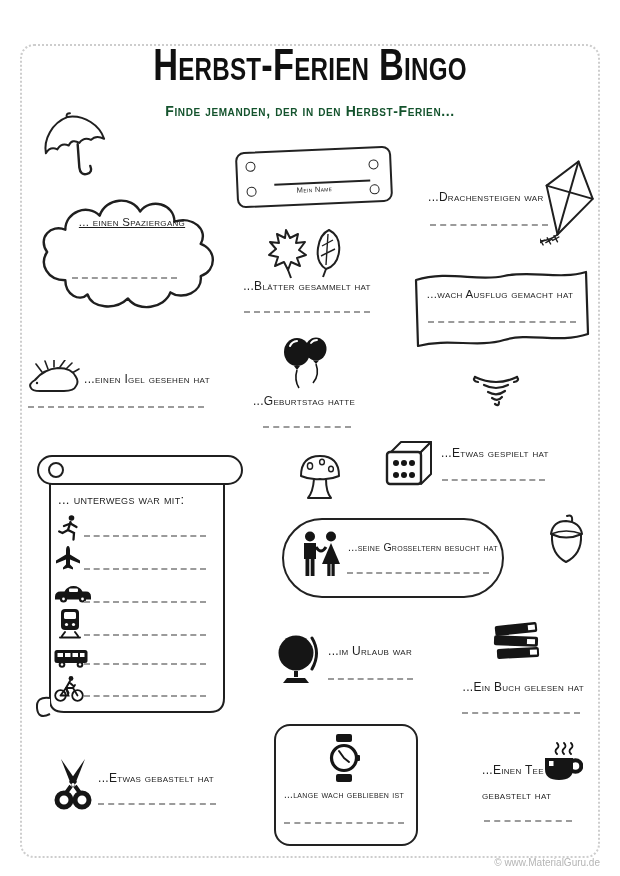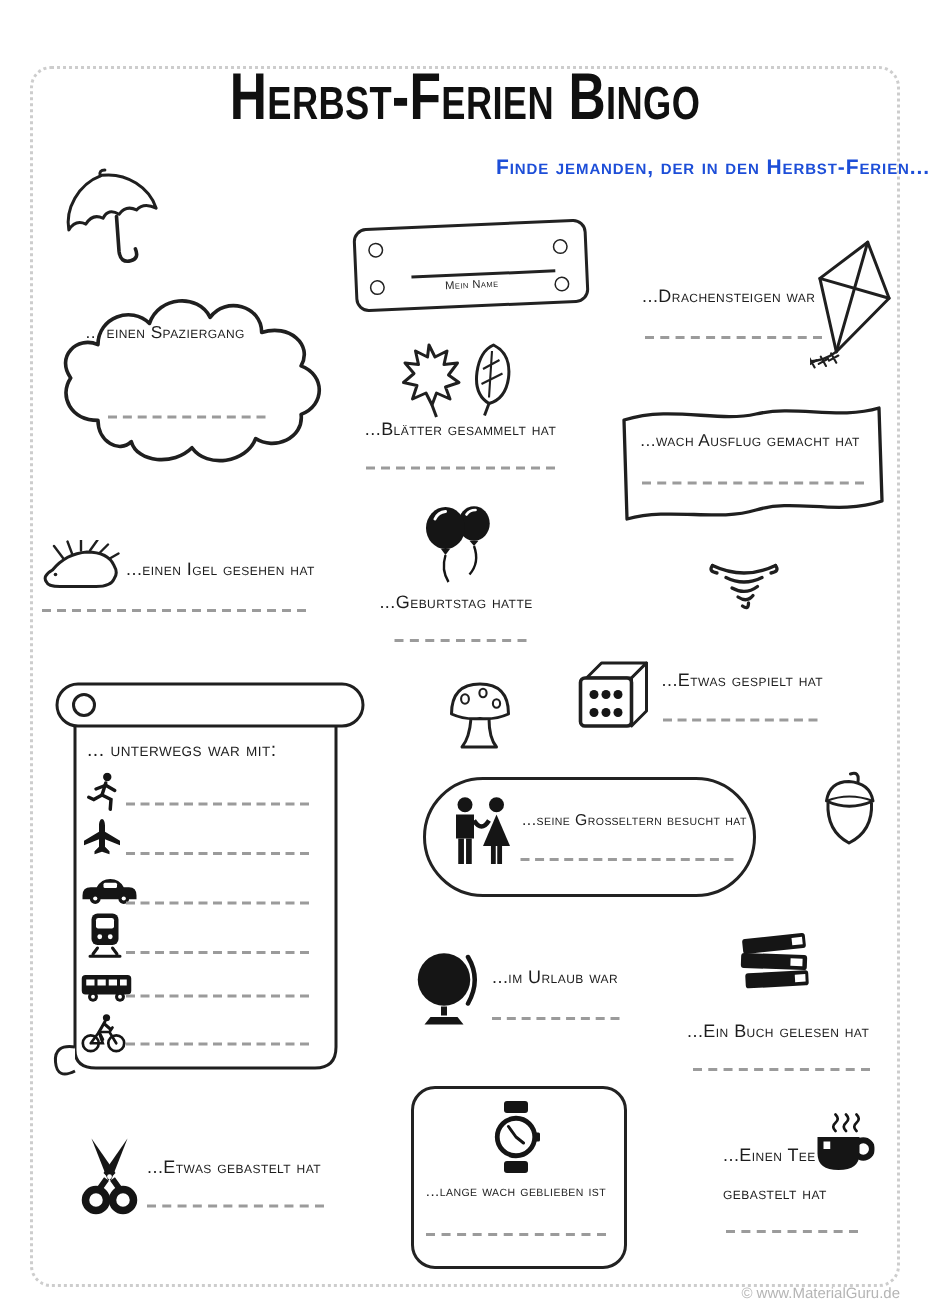--- a/index.html
+++ b/index.html
@@ -8,42 +8,42 @@
   .frame{position:absolute;left:20px;top:44px;width:576px;height:810px;
          border:2px dotted #cdcdcd;border-radius:14px;}
   .abs{position:absolute;}
   .sc{font-variant:small-caps;letter-spacing:.3px;white-space:nowrap;}
   .title{top:40px;left:0;width:100%;text-align:center;font-weight:700;font-size:44px;color:#101010;}
   .title span{display:inline-block;transform:scaleX(.78);}
   .subtitle{top:103px;left:0;width:100%;text-align:center;font-weight:700;font-size:14px;letter-spacing:.6px;}
   .dash{position:absolute;border-top:2px dashed #9b9b9b;height:0;}
   .it{position:absolute;font-size:12px;}
   
-  .cloud-text{left:57px;top:212px;width:150px;font-size:11.5px;line-height:20px;}
+  .cloud-text{left:57px;top:212px;width:150px;text-align:center;font-size:11.5px;line-height:20px;text-decoration:underline;}
   
   .nametag{left:236px;top:149px;width:152px;height:52px;border:2px solid #222;border-radius:9px;
            transform:rotate(-2.5deg);background:#fff;}
   .hole{position:absolute;width:8px;height:8px;border:1.8px solid #222;border-radius:50%;background:#fff;}
   .nt-line{position:absolute;left:36px;top:31px;width:96px;border-top:2.5px solid #222;}
   .nt-label{position:absolute;left:0;top:34px;width:100%;text-align:center;font-size:7.5px;}
   
   .pill{left:282px;top:518px;width:218px;height:76px;border:2px solid #222;border-radius:40px;background:#fff;}
   .watchbox{left:274px;top:724px;width:140px;height:118px;border:2px solid #222;border-radius:16px;background:#fff;}
   .copyright{left:470px;top:857px;width:130px;text-align:right;font-size:10px;color:#b5b5b5;
              font-variant:normal;letter-spacing:0;}
   svg{display:block;}
 </style>
 </head>
 <body>
 
 <div class="sheet">
   <div class="frame"></div>
 
   <div class="abs sc title"><span>Herbst-Ferien Bingo</span></div>
-  <div class="abs sc subtitle" style="color:#1d4ed8;text-align:right;">Finde jemanden, der in den Herbst-Ferien...</div>
+  <div class="abs sc subtitle" style="color:#14532d;">Finde jemanden, der in den Herbst-Ferien...</div>
 
   <div class="abs" style="left:38px;top:110px;">
     <svg width="74" height="78" viewBox="0 0 74 78" fill="none" stroke="#1f1f1f" stroke-width="2" stroke-linecap="round" stroke-linejoin="round">
       <g transform="rotate(-14 37 36)">
         <path d="M37,6 C20,8 8,22 7,36 Q13,30 19,35 Q25,29 31,34 Q36,28 42,34 Q48,29 54,34 Q60,30 67,36 C66,22 54,8 37,6 Z" fill="#fff"></path>
         <path d="M36,6 Q36,2 40,3"></path>
         <path d="M40,35 L36,58 Q35,66 42,66 Q48,66 47,59" stroke-width="2.4"></path>
       </g>
     </svg>
   </div>
@@ -294,21 +294,21 @@
       <g transform="rotate(2 26 21)">
           <rect x="4" y="16" width="44" height="10" rx="2" fill="#151515"></rect>
           <rect x="37" y="18.5" width="8" height="5" fill="#fff"></rect>
         </g>
       <g transform="rotate(-3 26 33)">
           <rect x="7" y="28" width="42" height="10" rx="2" fill="#151515"></rect>
           <rect x="40" y="30.5" width="7" height="5" fill="#fff"></rect>
         </g>
     </svg>
   </div>
-  <div class="abs sc it" style="left:458px;top:680px;width:126px;text-align:left;">...Ein Buch gelesen hat</div>
+  <div class="abs sc it" style="left:458px;top:680px;width:126px;text-align:right;">...Ein Buch gelesen hat</div>
   <div class="dash" style="left:462px;top:712px;width:118px;"></div>
 
   <div class="abs" style="left:52px;top:758px;">
     <svg width="44" height="54" viewBox="0 0 44 54">
       <polygon points="9,1 25,24 20,29" fill="#151515"></polygon>
       <polygon points="33,1 17,24 22,29" fill="#151515"></polygon>
       <path d="M19,28 L14,35 M23,28 L28,35" stroke="#151515" stroke-width="4"></path>
       <circle cx="12" cy="42" r="7" fill="none" stroke="#151515" stroke-width="5"></circle>
       <circle cx="30" cy="42" r="7" fill="none" stroke="#151515" stroke-width="5"></circle>
       <circle cx="21" cy="26.5" r="1.6" fill="#fff"></circle>

